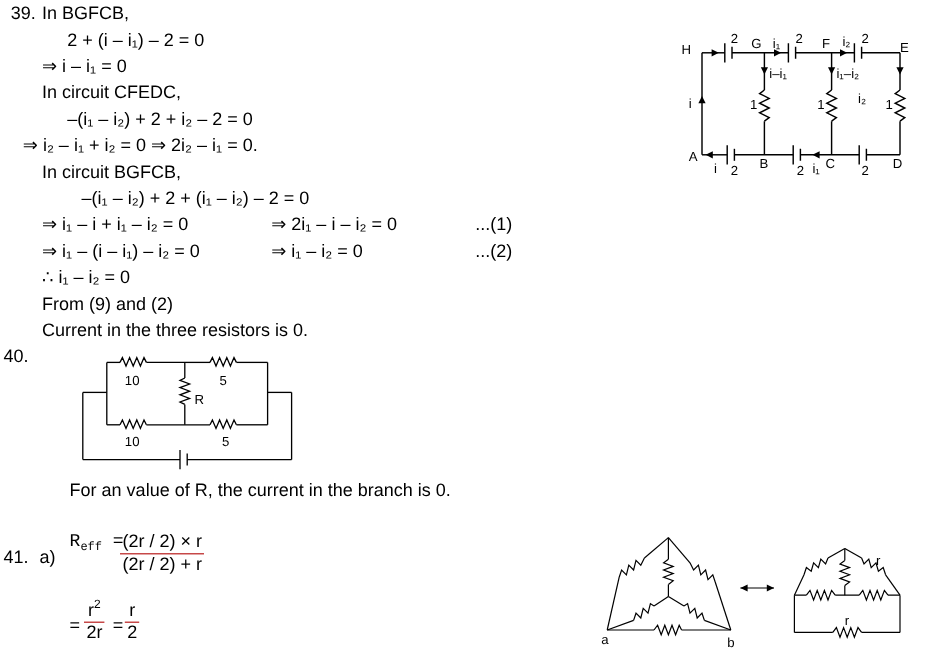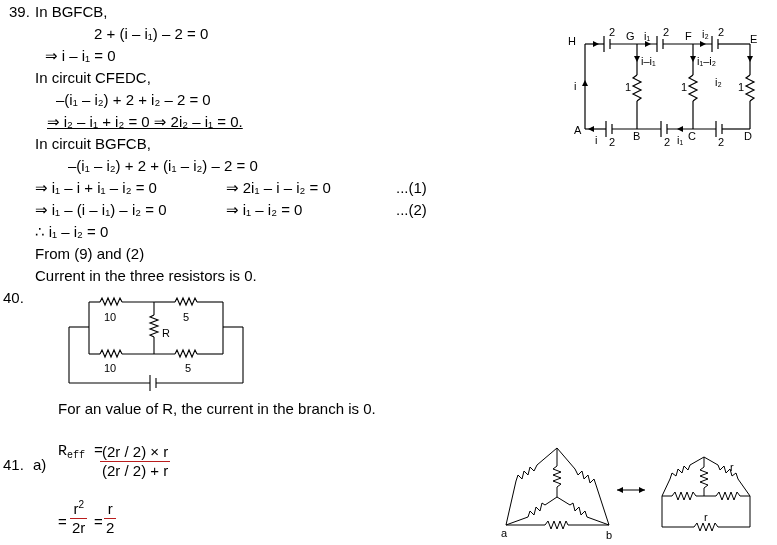--- a/index.html
+++ b/index.html
@@ -12,25 +12,25 @@
   .frac .num { display:block; padding:0 2px; border-bottom:1px solid #b91c1c; line-height:18px; }
   .frac .den { display:block; padding:0 2px; line-height:18px; }
   svg { position:absolute; overflow:visible; }
   svg text { font-family:"Liberation Sans", sans-serif; font-size:11px; fill:#000; }
 </style>
 </head>
 <body>
 
 <div class="line" style="left:9px;top:3px;">39.</div>
 <div class="line" style="left:35px;top:3px;">In BGFCB,</div>
-<div class="line" style="left:56px;top:25px;margin-left:38px;">2 + (i – i₁) – 2 = 0</div>
-<div class="line" style="left:35px;top:47px;margin-left:10px;">⇒ i – i₁ = 0</div>
+<div class="line" style="left:56px;top:25px;">2 + (i – i₁) – 2 = 0</div>
+<div class="line" style="left:35px;top:47px;">⇒ i – i₁ = 0</div>
 <div class="line" style="left:35px;top:69px;">In circuit CFEDC,</div>
 <div class="line" style="left:56px;top:91px;">–(i₁ – i₂) + 2 + i₂ – 2 = 0</div>
-<div class="line" style="left:47px;top:113px;text-decoration:underline;">⇒ i₂ – i₁ + i₂ = 0 ⇒ 2i₂ – i₁ = 0.</div>
+<div class="line" style="left:19px;top:113px;">⇒ i₂ – i₁ + i₂ = 0 ⇒ 2i₂ – i₁ = 0.</div>
 <div class="line" style="left:35px;top:135px;text-align:right;">In circuit BGFCB,</div>
 <div class="line" style="left:68px;top:157px;">–(i₁ – i₂) + 2 + (i₁ – i₂) – 2 = 0</div>
 
 <div class="line" style="left:35px;top:179px;">⇒ i₁ – i + i₁ – i₂ = 0</div>
 <div class="line" style="left:226px;top:179px;">⇒ 2i₁ – i – i₂ = 0</div>
 <div class="line" style="left:396px;top:179px;">...(1)</div>
 
 <div class="line" style="left:35px;top:201px;">⇒ i₁ – (i – i₁) – i₂ = 0</div>
 <div class="line" style="left:226px;top:201px;">⇒ i₁ – i₂ = 0</div>
 <div class="line" style="left:396px;top:201px;">...(2)</div>

